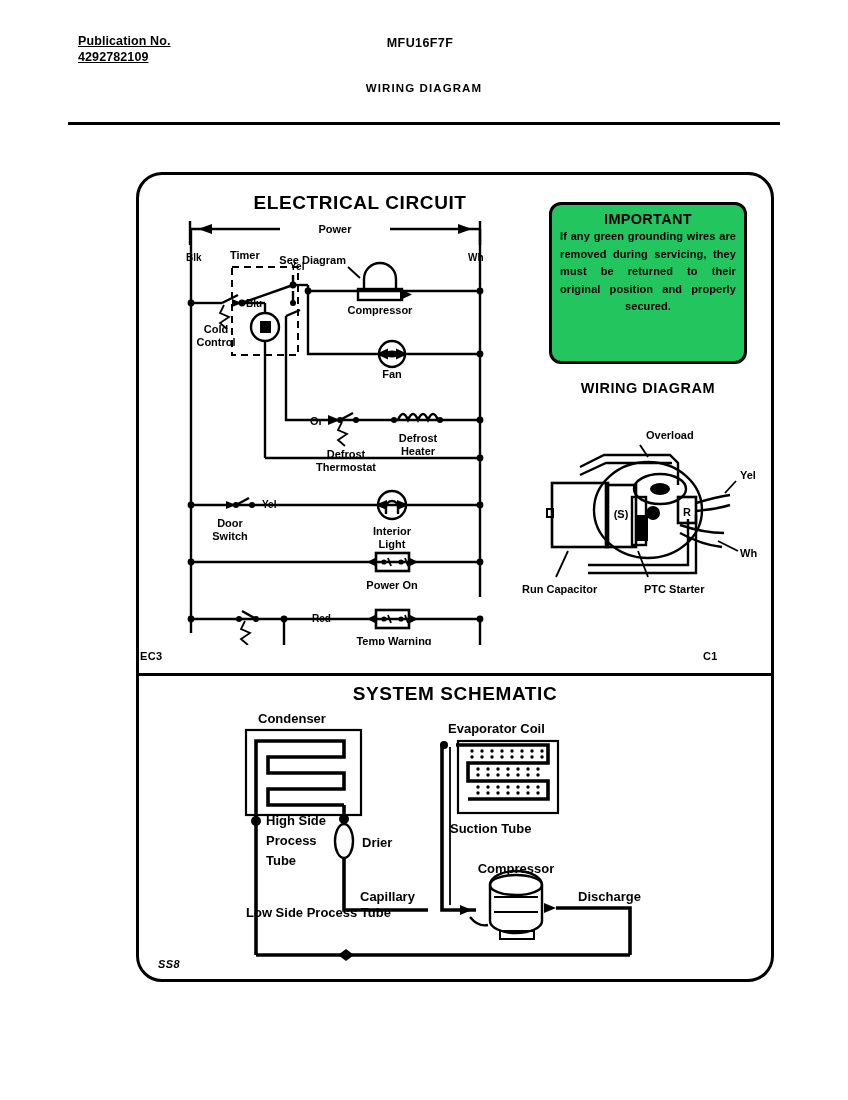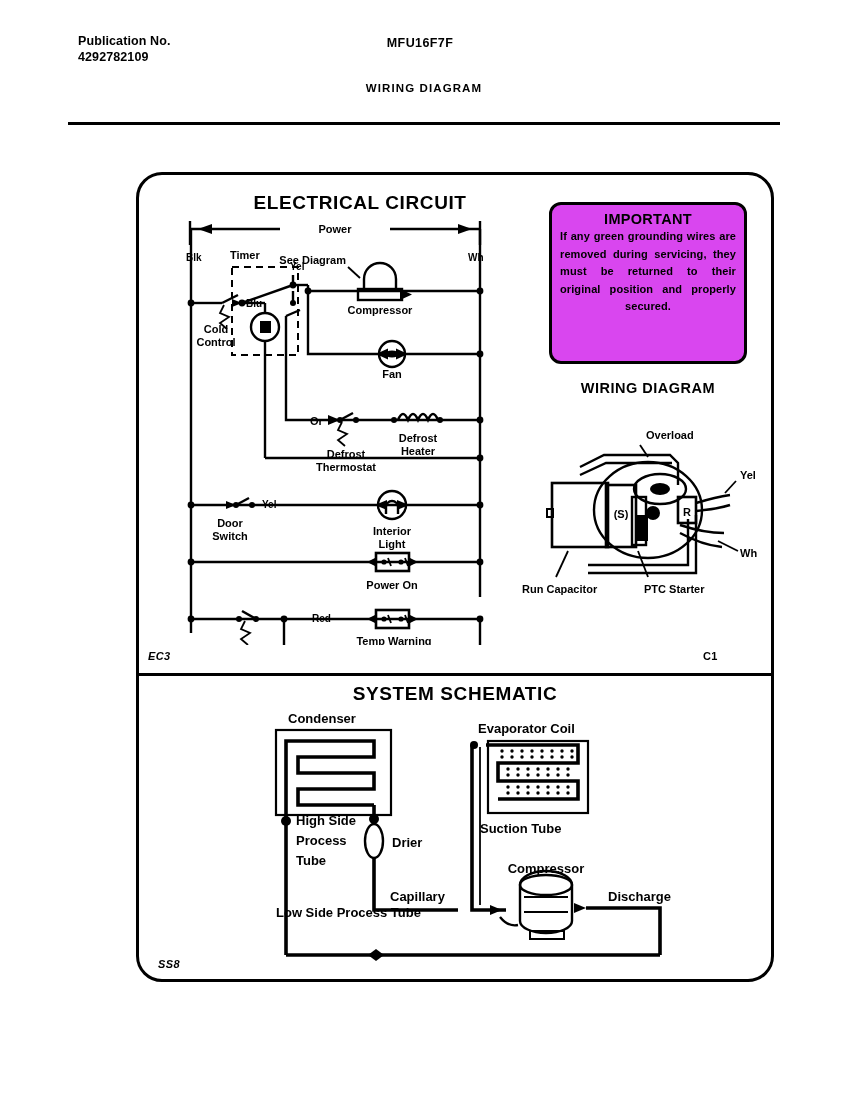--- a/index.html
+++ b/index.html
@@ -3,61 +3,61 @@
 <meta charset="utf-8">
 <style>
   html,body{margin:0;padding:0;background:#ffffff;}
   body{
     width:848px;height:1100px;position:relative;overflow:hidden;
     font-family:"Liberation Sans", sans-serif;color:#000;
   }
   .page{position:absolute;inset:0;}
 
   
-  .hdr-pub{position:absolute;left:78px;top:33px;font-size:12.5px;font-weight:bold;line-height:16px;letter-spacing:.1px;}
+  .hdr-pub{position:absolute;left:78px;top:33px;font-size:12.5px;font-weight:bold;line-height:16px;letter-spacing:.1px;text-decoration:underline;}
   .hdr-model{position:absolute;left:0;right:8px;top:36px;text-align:center;font-size:12.5px;font-weight:bold;letter-spacing:.4px;}
   .hdr-wd{position:absolute;left:0;right:0;top:82px;text-align:center;font-size:11.5px;font-weight:bold;letter-spacing:1.1px;}
   .hdr-rule{position:absolute;left:68px;right:68px;top:122px;height:3px;background:#000;}
 
   
   .frame{
     position:absolute;left:136px;top:172px;width:638px;height:810px;
     border:3px solid #000;border-radius:26px;background:#fff;box-sizing:border-box;
   }
   .divider{position:absolute;left:136px;top:673px;width:638px;height:3px;background:#000;}
 
   
   .panel-title{position:absolute;text-align:center;font-weight:bold;letter-spacing:.6px;}
   #ec-title{left:180px;top:192px;width:360px;font-size:19px;}
   #ss-title{left:150px;top:683px;width:610px;font-size:19px;}
 
   
   .corner{position:absolute;font-size:11px;font-weight:bold;letter-spacing:.4px;}
-  #code-ec3{left:148px;top:650px;font-style:italic;}
+  #code-ec3{left:140px;top:650px;}
   #code-c1{left:703px;top:650px;}
   #code-ss8{left:158px;top:958px;font-style:italic;}
 
   
   .important-box{
     position:absolute;left:549px;top:202px;width:198px;height:162px;
-    border:3px solid #000;border-radius:12px;box-sizing:border-box;background:#d946ef;
+    border:3px solid #000;border-radius:12px;box-sizing:border-box;background:#22c55e;
     padding:6px 8px 0 8px;
   }
   .important-box .ib-title{text-align:center;font-weight:bold;font-size:14.5px;letter-spacing:.3px;margin-bottom:1px;}
   .important-box .ib-body{font-size:11px;font-weight:bold;line-height:17.6px;text-align:justify;text-align-last:center;letter-spacing:.1px;}
 
   
   #wd-sub{position:absolute;left:549px;top:380px;width:198px;text-align:center;font-size:14.5px;font-weight:bold;letter-spacing:.5px;}
 
   
   svg{display:block;}
   .svg-host{position:absolute;}
   #ec-svg{left:150px;top:215px;}
   #wd-svg{left:520px;top:415px;}
-  #ss-svg{left:168px;top:705px;}
+  #ss-svg{left:138px;top:705px;}
 
   text{font-family:"Liberation Sans", sans-serif;font-weight:bold;fill:#000;}
   .lbl{font-size:11px;}
   .lbl-s{font-size:10px;}
   .wire{stroke:#000;stroke-width:2.4;fill:none;}
   .wire-th{stroke:#000;stroke-width:3.6;fill:none;}
   .wire-thin{stroke:#000;stroke-width:1.8;fill:none;}
   .dash{stroke:#000;stroke-width:2;fill:none;stroke-dasharray:7 5;}
   .dot{fill:#000;}
   .noFill{fill:none;stroke:#000;stroke-width:2.4;}

